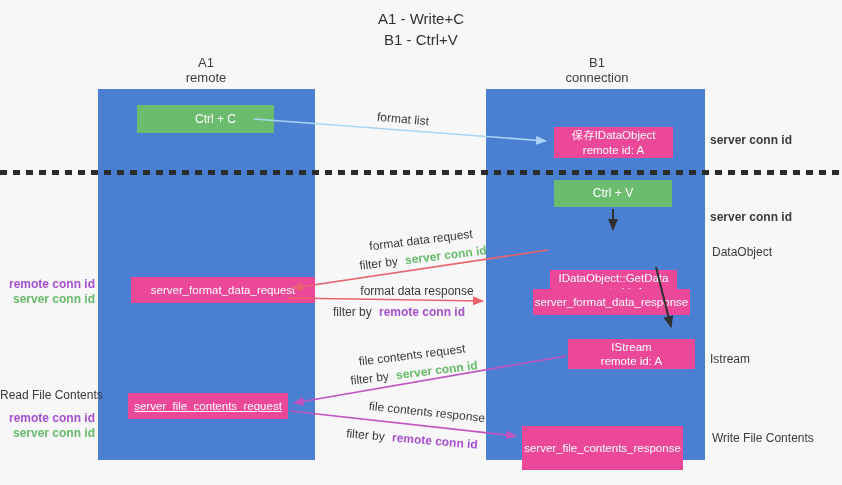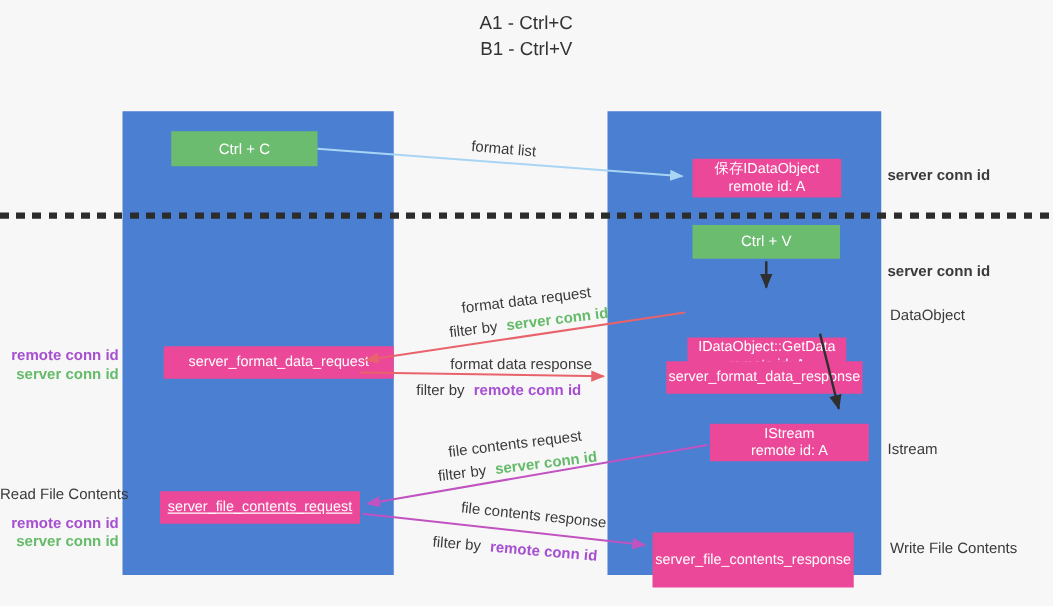--- a/index.html
+++ b/index.html
@@ -30,31 +30,39 @@
   .ralign{left:0;width:95px;text-align:right;}
 
   svg.overlay{position:absolute;left:0;top:0;pointer-events:none;}
 </style>
 </head>
 <body>
 
 <div id="stage">
 
   <div class="title">
-    <div>A1 - Ctrl+C</div>
+    <div>A1 - Write+C</div>
     <div>B1 - Ctrl+V</div>
   </div>
 
+  <div class="colhead" style="left:106px;top:55px;width:200px;">
+    <div>A1</div>
+    <div>remote</div>
+  </div>
+  <div class="colhead" style="left:497px;top:55px;width:200px;">
+    <div>B1</div>
+    <div>connection</div>
+  </div>
 
   <div class="col" style="left:98px;top:89px;width:217px;height:371px;"></div>
   <div class="col" style="left:486px;top:89px;width:219px;height:371px;"></div>
 
   <div class="dotted"></div>
 
-  <div class="box green-box" style="left:137px;top:105px;width:117px;height:28px;font-size:12px;">
+  <div class="box green-box" style="left:137px;top:105px;width:117px;height:28px;font-size:12px;padding-left:20px;">
     <div>Ctrl + C</div>
   </div>
 
   <div class="box orange-box" style="left:554px;top:127px;width:119px;height:31px;">
     <div>保存IDataObject</div>
     <div>remote id: A</div>
   </div>
 
   <div class="box green-box" style="left:554px;top:180px;width:118px;height:27px;font-size:12px;">
     <div>Ctrl + V</div>

